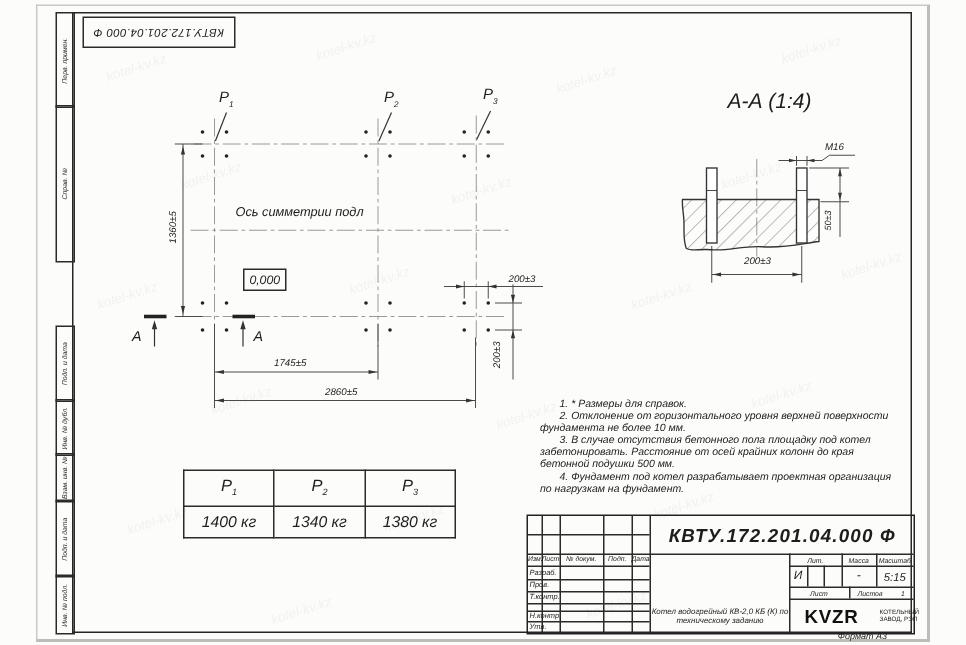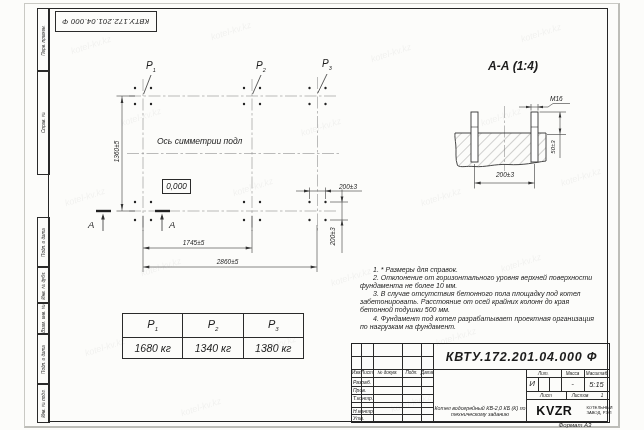--- a/index.html
+++ b/index.html
@@ -231,34 +231,34 @@
 
   <div class="t ctr rot90" style="left:95px;top:148px;width:42px;font-size:6.5px">1360±5</div>
   <div class="t ctr" style="left:166px;top:239px;width:55px;font-size:6.5px">1745±5</div>
   <div class="t ctr" style="left:200px;top:258px;width:55px;font-size:6.5px">2860±5</div>
   <div class="t" style="left:339px;top:183px;font-size:6.5px">200±3</div>
   <div class="t ctr rot90" style="left:312px;top:233px;width:40px;font-size:6.5px">200±3</div>
 
   <div class="t" style="left:88px;top:219px;font-size:9.5px">А</div>
   <div class="t" style="left:169px;top:219px;font-size:9.5px">А</div>
 
-  <div class="t ctr" style="left:468px;top:59px;width:90px;font-size:12px;font-weight:bold">А-А (1:4)</div>
+  <div class="t ctr" style="left:468px;top:59px;width:90px;font-size:14px;font-weight:normal">А-А (1:4)</div>
   <div class="t" style="left:550px;top:95px;font-size:6.5px">М16</div>
   <div class="t ctr rot90" style="left:533px;top:144px;width:40px;font-size:6px">50±3</div>
   <div class="t ctr" style="left:480px;top:171px;width:50px;font-size:6.5px">200±3</div>
 
   <table class="ltable">
     <tbody>
         <tr class="hrow">
       <td><span>P</span><sub class="idx">1</sub></td>
       <td><span>P</span><sub class="idx">2</sub></td>
       <td><span>P</span><sub class="idx">3</sub></td>
     </tr>
     <tr class="vrow">
-      <td>1680  кг</td>
+      <td>1400  кг</td>
       <td>1340  кг</td>
       <td>1380  кг</td>
     </tr>
   </tbody>
     </table>
 
   <div class="notes">
     <p>1. * Размеры для справок.</p>
     <p>2. Отклонение от горизонтального уровня верхней поверхности фундамента не более 10 мм.</p>
     <p>3. В случае отсутствия бетонного пола площадку под котел забетонировать. Расстояние от осей крайних колонн до края бетонной подушки 500 мм.</p>

